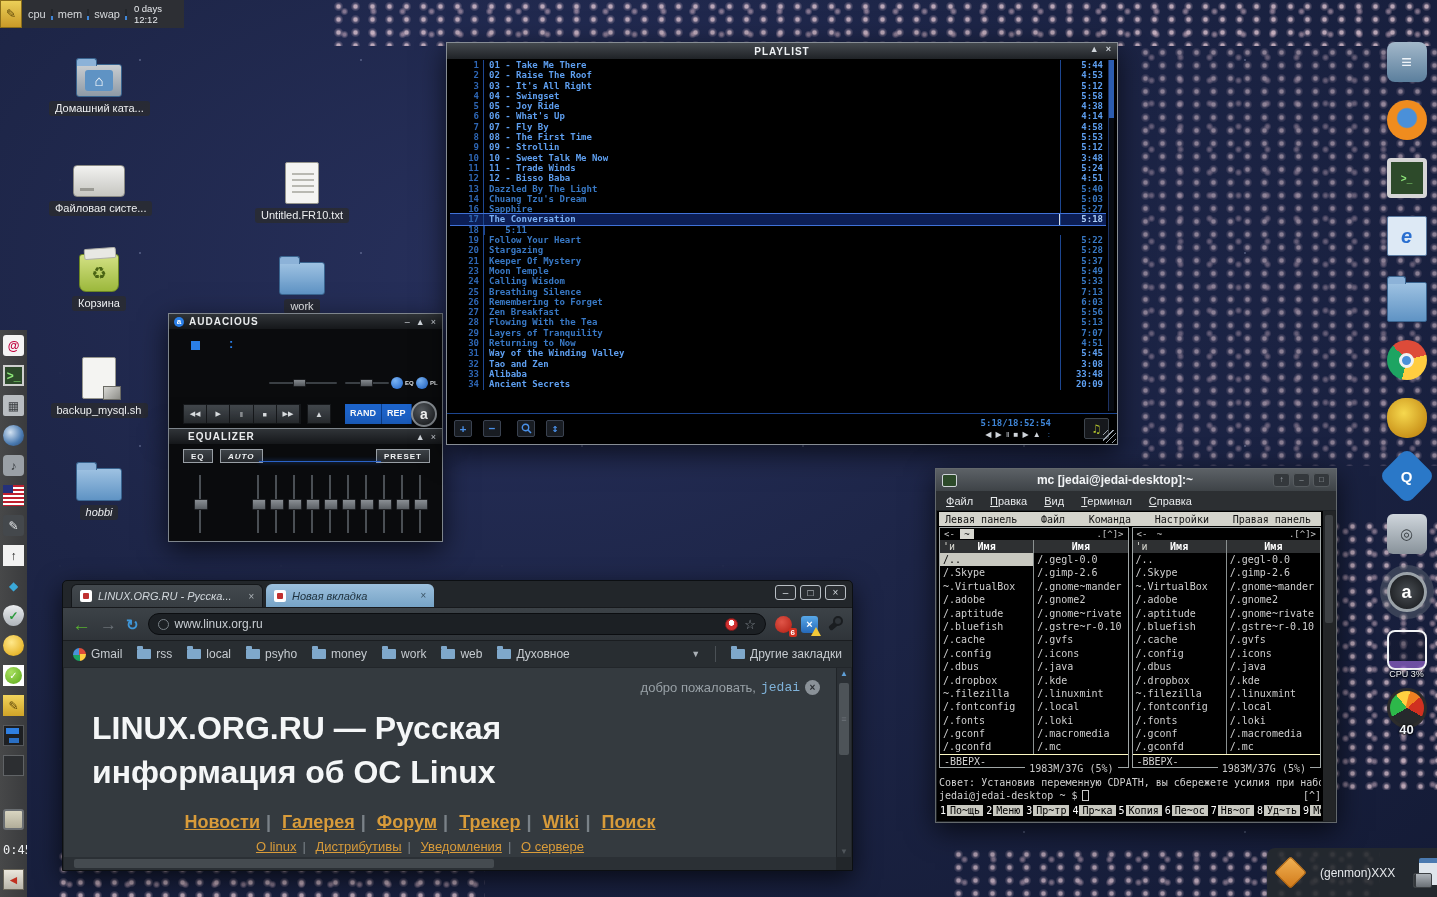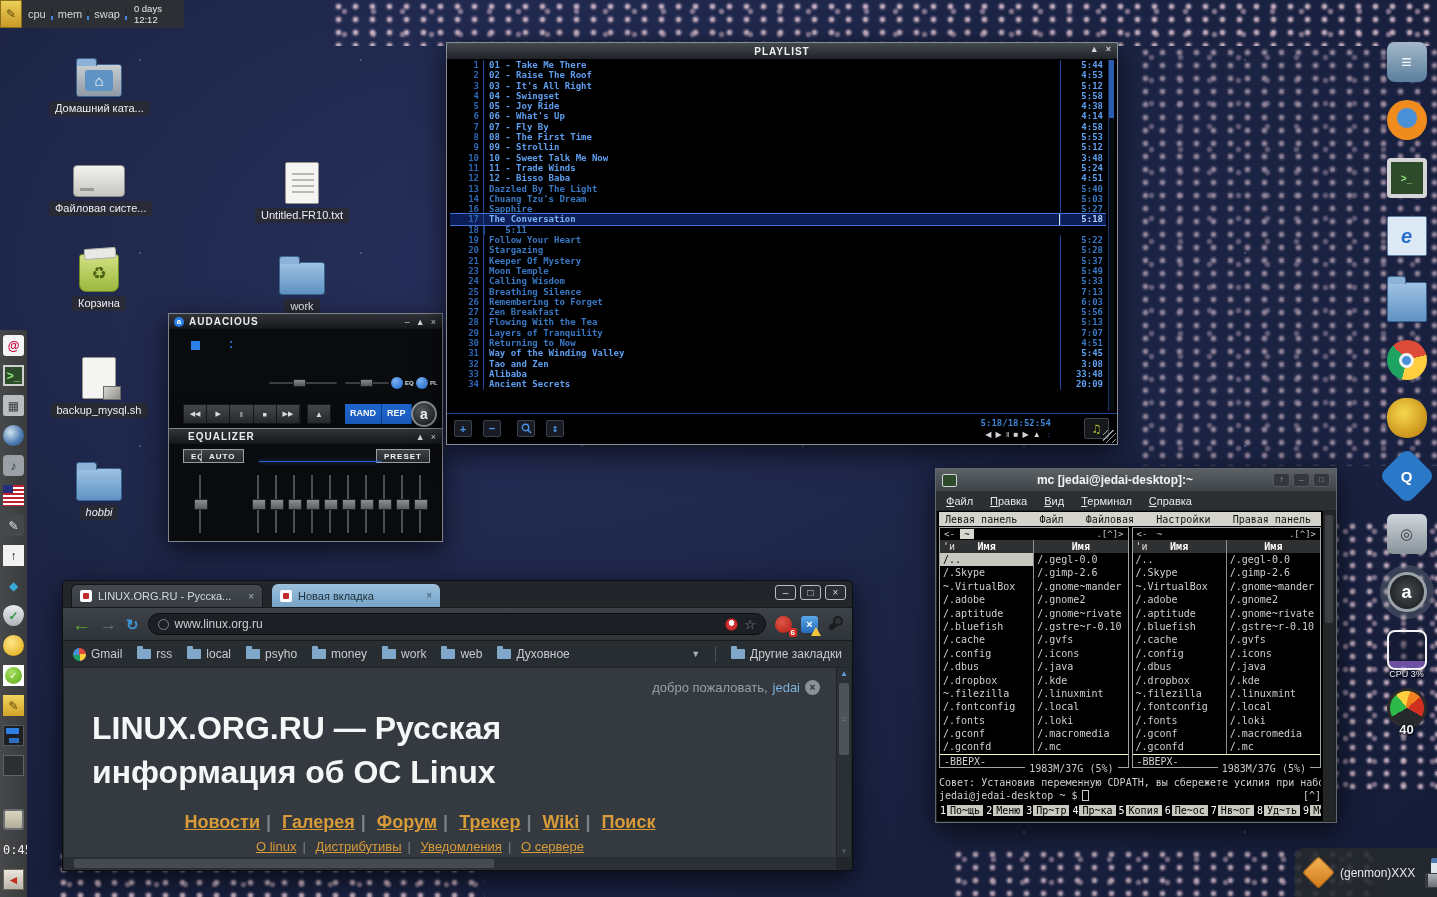--- a/index.html
+++ b/index.html
@@ -127,23 +127,23 @@
   .r-cpu { width:46px; height:34px; border:2px solid #f2f4f6; border-radius:8px;
     background:linear-gradient(to top, rgba(138,96,196,.75) 0 7px, rgba(18,22,40,.45) 7px); }
   .r-gauge { border-radius:50%; border:3px solid #2c2c2c;
     background:conic-gradient(from -120deg, #2db84a 0 80deg, #ffd040 80deg 130deg, #f08020 130deg 170deg,
       #d03020 170deg 240deg, #26292c 240deg 360deg); }
   .r-gauge .dl { font-size:13px; font-weight:bold; top:88%; }
   .r-gauge::after { content:""; position:absolute; left:50%; top:8%; width:3px; height:42%;
     background:#f08020; transform:translateX(-50%) rotate(14deg); transform-origin:bottom; }
 
   
-  .genmon { position:absolute; right:0; bottom:0; width:142px; height:49px; z-index:14;
+  .genmon { position:absolute; right:0; bottom:0; width:170px; height:49px; z-index:14;
     background:rgba(38,42,46,.88); border-radius:8px 0 0 0; display:flex; align-items:center;
-    gap:10px; padding:0 8px 0 12px; }
+    gap:18px; padding:0 8px 0 12px; }
   .gm-diamond { width:23px; height:23px; flex:none; border-radius:3px; transform:rotate(45deg);
     background:linear-gradient(135deg,#f2b456,#d07818); box-shadow:inset 0 0 0 1px #a05c10; }
   .gm-label { color:#e6e9ec; font-size:12px; flex:1; }
   .gm-shot { width:34px; height:30px; position:relative; flex:none; }
   .gm-shot::before { content:""; position:absolute; right:2px; top:0; width:26px; height:22px;
     background:#dfe6ec; border-top:5px solid #4a7ab0; border-radius:2px; }
   .gm-shot::after { content:""; position:absolute; left:0; bottom:0; width:17px; height:13px;
     background:linear-gradient(#aeb4ba,#6a7076); border:1px solid #3c4044; border-radius:2px;
     box-shadow:inset 4px -1px 0 -2px #34383c; }
 
@@ -221,21 +221,21 @@
   .vs::after { content:""; position:absolute; top:24px; left:-5px; width:12px; height:9px;
     background:linear-gradient(#8a8f94,#5a5f64); border:1px solid #202225; border-radius:1px; }
 
   
   .browser { left:62px; top:580px; width:791px; height:291px; z-index:12; background:#22262a;
     border:1px solid #0c0f12; border-radius:5px 5px 0 0; }
   .b-strip { height:26px; position:relative; }
   .b-winbtns { position:absolute; right:6px; top:4px; display:flex; gap:4px; }
   .b-winbtn { width:21px; height:15px; border:1px solid #b9bfc5; border-radius:3px; color:#d2d8dd;
     font-size:10px; line-height:13px; text-align:center; background:#2a2e32; }
-  .b-tabs { position:absolute; left:8px; bottom:0; display:flex; align-items:flex-end; gap:9px; }
+  .b-tabs { position:absolute; left:8px; bottom:0; display:flex; align-items:flex-end; gap:3px;font-style:italic; }
   .b-tab { height:23px; border-radius:6px 6px 0 0; padding:0 8px; display:flex; align-items:center;
     gap:6px; font-size:11px; white-space:nowrap; overflow:hidden; }
   .tab-dark { width:192px; background:linear-gradient(#42484d,#373d42); color:#d2d8dd; border:1px solid #14171a; border-bottom:none; }
   .tab-blue { width:168px; background:linear-gradient(#9cc0dd,#76a3c6); color:#20333f; }
   .b-tab .t-close { margin-left:auto; font-size:10px; opacity:.75; }
   .t-fav { width:12px; height:12px; background:#fff; border-radius:2px; position:relative; flex:none; }
   .t-fav::after { content:""; position:absolute; inset:3px; background:#c03030; border-radius:1px; }
   .b-newtab { width:26px; height:16px; background:#454c51; border-radius:3px; color:#cfd5da; font-size:11px;
     line-height:15px; text-align:center; margin-bottom:3px; }
   .b-nav { height:33px; background:linear-gradient(#3c4247,#2f3439); border-top:1px solid #17191c;
@@ -271,21 +271,21 @@
     border-radius:1px 1px 0 0; }
   .bm-gmail .bmi { width:13px; height:13px; border-radius:50%; background:conic-gradient(#dd4b39 0 90deg,
     #ffcd40 0 180deg, #1da462 0 270deg, #4a90d9 0 360deg); }
   .bm-gmail .bmi::before { display:none; }
   .bm-spacer { flex:1; }
   .bm-chevron { color:#aab0b6; font-size:9px; }
   .bm-sep { width:1px; height:16px; background:#4a5055; }
   .b-content { position:absolute; top:87px; left:1px; right:16px; bottom:13px; background:#343a3f; overflow:hidden; }
   .welcome { position:absolute; top:12px; right:16px; font-size:13px; color:#98a0a6;
     display:flex; align-items:center; gap:5px; }
-  .welcome .usr { color:#7fb2d9; }
+  .welcome .usr { color:#7fb2d9;font-family:Liberation Mono, monospace; }
   .wel-close { width:15px; height:15px; border-radius:50%; background:#8a9198; color:#2b2f33;
     font-size:10px; font-weight:bold; display:inline-grid; place-items:center; }
   .bighead { position:absolute; left:28px; top:38px; font-size:32px; font-weight:bold; color:#f4f6f7;
     line-height:44px; letter-spacing:0; }
   .lrow { position:absolute; left:0; right:60px; text-align:center; }
   .lrow1 { top:144px; font-size:18px; font-weight:bold; }
   .lrow2 { top:171px; font-size:13px; }
   .lnk { color:#d89b3a; text-decoration:underline; cursor:pointer; }
   .sep { color:#7a8288; margin:0 6px; text-decoration:none; }
   .lrow-item:last-child .sep { display:none; }
@@ -590,21 +590,21 @@
 
   <div class="win eqw">
     <div class="a-title">
       <span style="margin-left:14px;">EQUALIZER</span>
       <span class="btns">
         <span class="wbtn">▲</span>
         <span class="wbtn">×</span>
       </span>
     </div>
     <span class="eq-btn" style="left:14px;">EQ</span>
-    <span class="eq-btn" style="left:32px;">AUTO</span>
+    <span class="eq-btn" style="left:51px;font-style:italic;">AUTO</span>
     <span class="eq-btn" style="right:12px;">PRESET</span>
     <div class="eq-line"></div>
     <div class="vs" style="left:30px;"></div>
     <div class="vs" style="left:88px;"></div>
     <div class="vs" style="left:106px;"></div>
     <div class="vs" style="left:124px;"></div>
     <div class="vs" style="left:142px;"></div>
     <div class="vs" style="left:160px;"></div>
     <div class="vs" style="left:178px;"></div>
     <div class="vs" style="left:196px;"></div>
@@ -1000,21 +1000,21 @@
 
         <span class="mitem">Справка</span>
       </div>
     <div class="term">
       <div class="mcbar">
 
           <span>Левая панель</span>
 
           <span>Файл</span>
 
-          <span>Файловая</span>
+          <span>Команда</span>
 
           <span>Настройки</span>
 
           <span>Правая панель</span>
         </div>
       <div class="mc-panels">
         <div class="mcpanel">
           <div class="pband">
             <span><span>&lt;-</span>
               <span class="path active">~</span></span>

